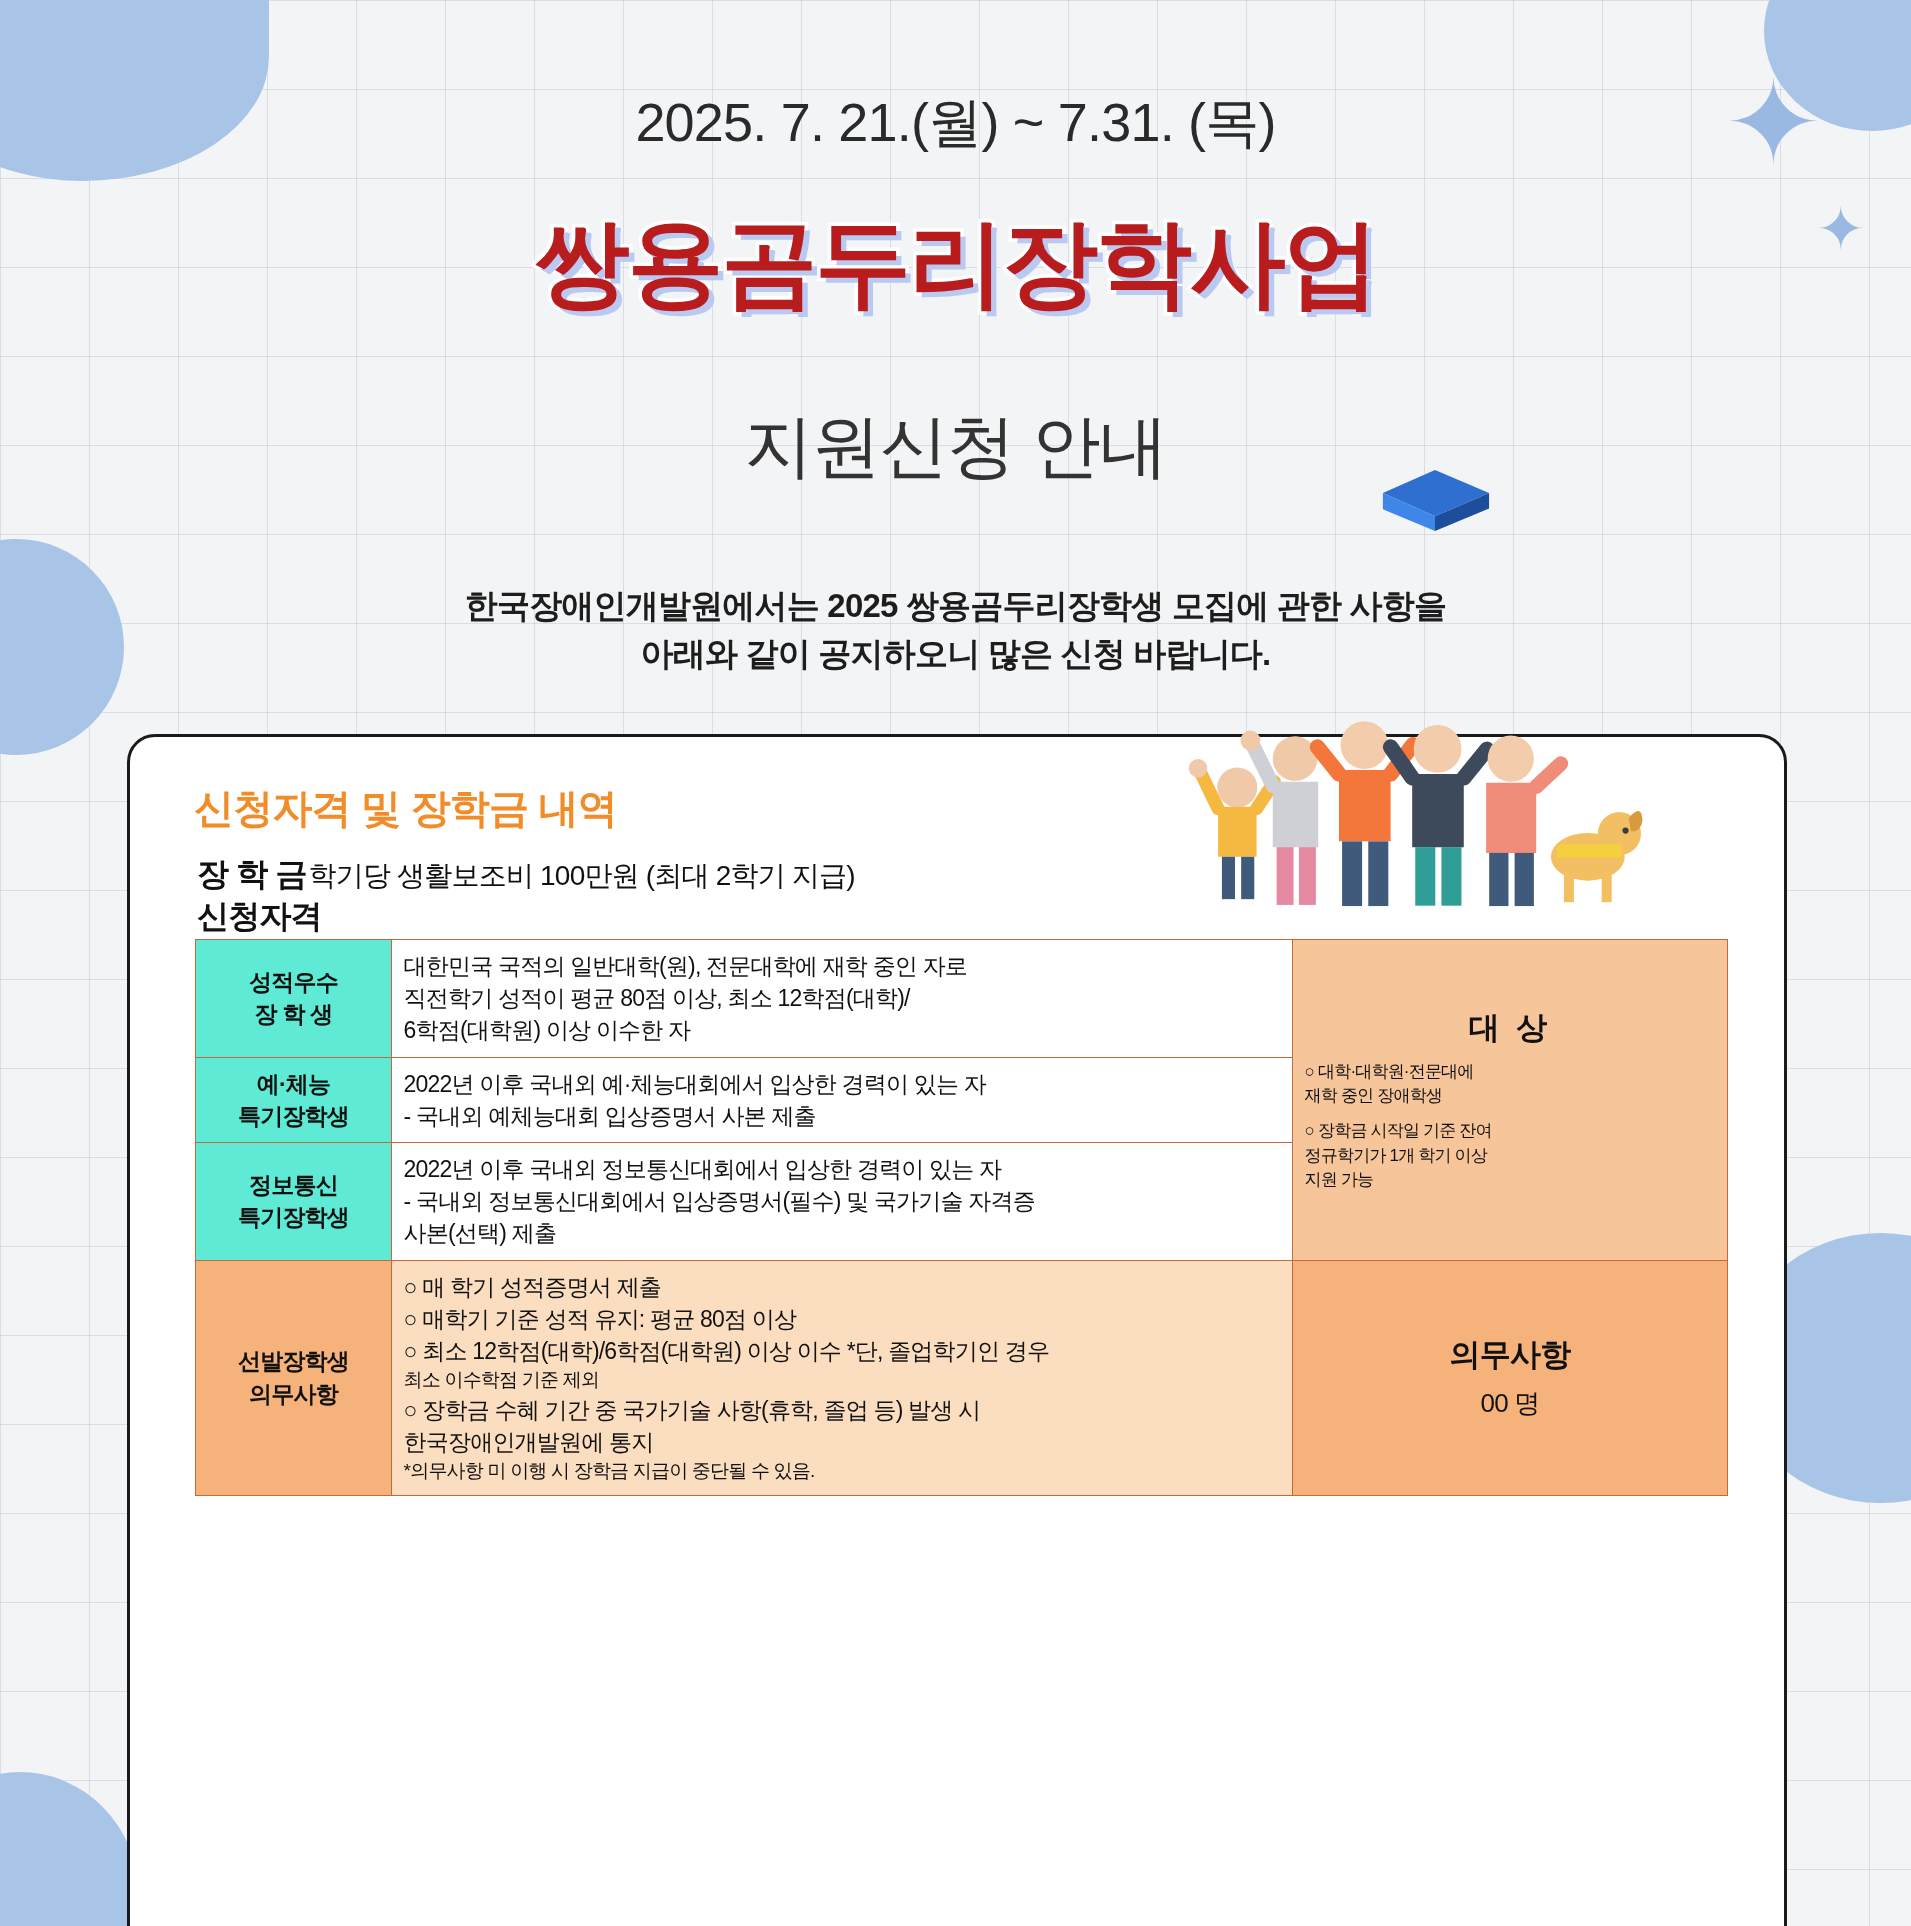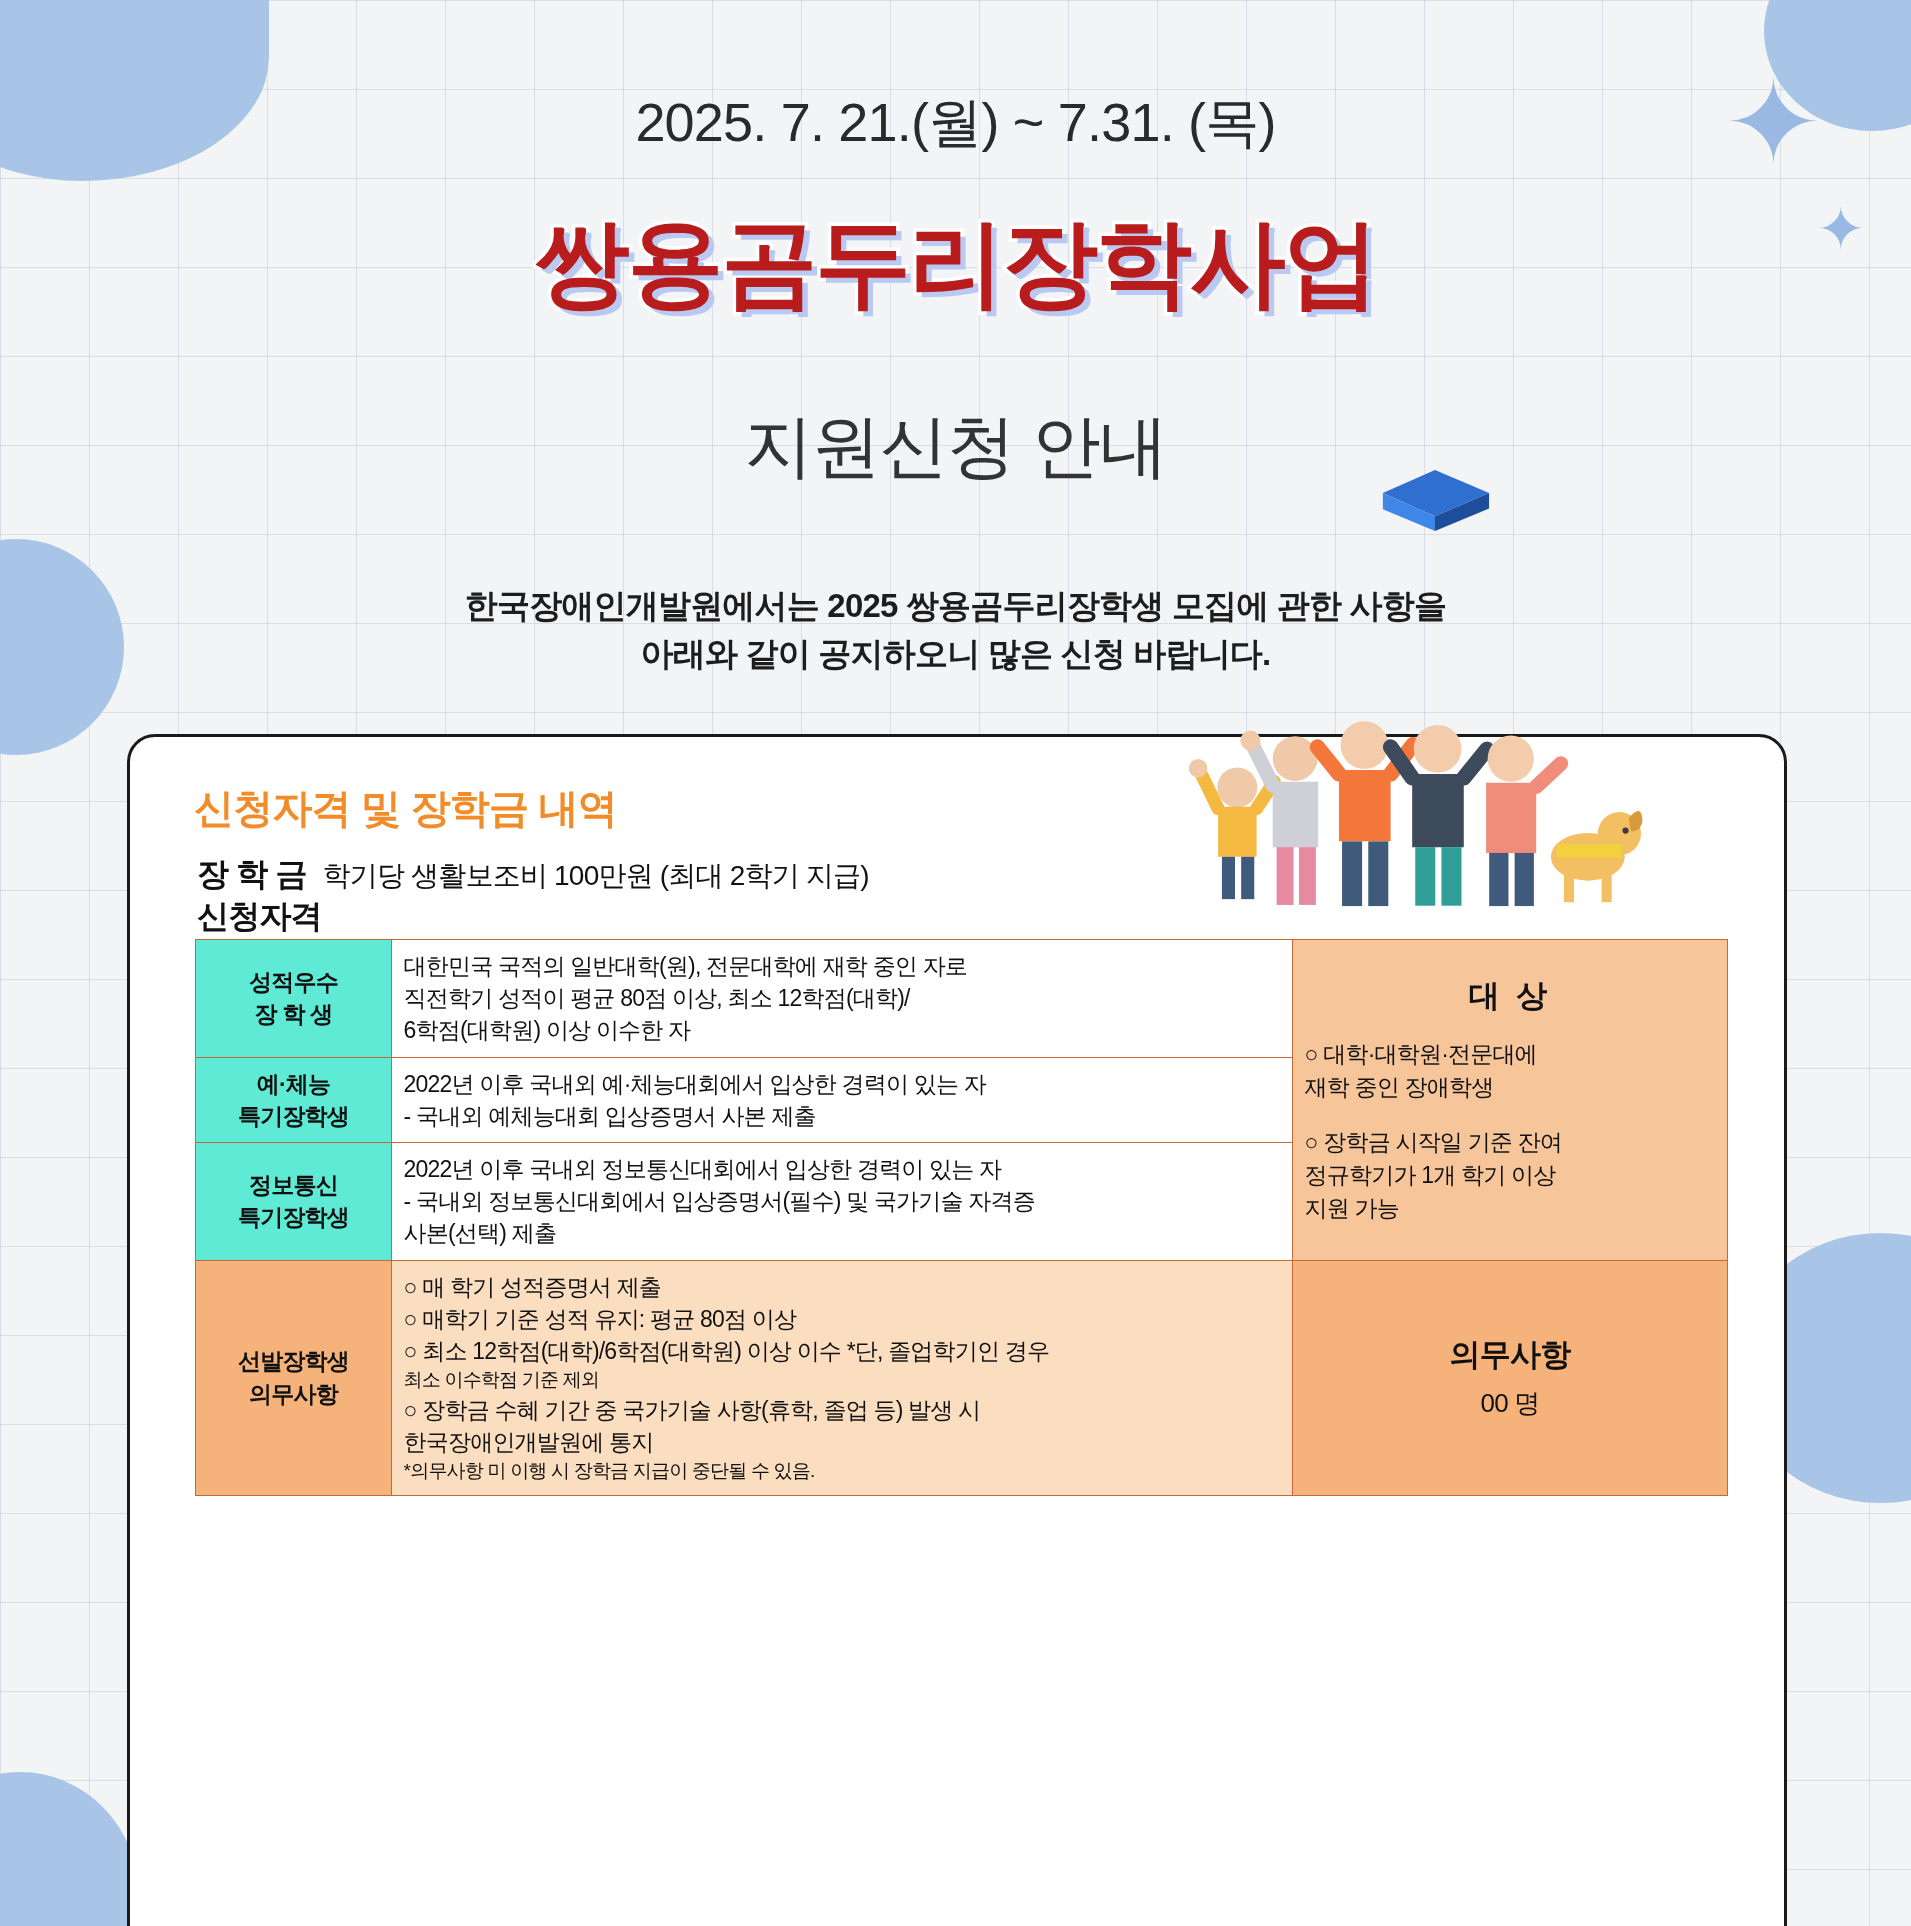--- a/index.html
+++ b/index.html
@@ -71,21 +71,21 @@
     padding:10px 11.6px;
     font-size:23px;color:#111;line-height:1.4;letter-spacing:-0.8px;
     vertical-align:middle;
   }
   td.head-cell{
     background:#5eead4;text-align:center;font-weight:bold;font-size:25.4px;
   }
   td.body-cell{background:#ffffff;}
   td.right-cell{background:#f7c59a;text-align:center;}
   .right-title{font-size:31px;font-weight:bold;letter-spacing:3.9px;}
-  .right-list{font-size:23px;text-align:left;line-height:1.45;margin-top:21px;}
+  .right-list{font-size:17px;text-align:left;line-height:1.45;margin-top:10px;}
   .pick-title{font-size:31px;font-weight:bold;}
   .pick-num{font-size:26px;margin-top:8.5px;}
   .small-note{font-size:19px;}
 </style>
 </head>
 <body>
 
 <div id="bg">
   <div class="grid"></div>
   <div class="blob b1"></div>
@@ -167,21 +167,21 @@
           <rect x="1010" y="398" width="168" height="34" fill="#f4d03f"></rect>
           <circle cx="1188" cy="362" r="8" fill="#3b3b3b"></circle>
         </g>
       </svg>
     </div>
 
     <div style="position:absolute;left:64px;top:44px;" class="sec-head">신청자격 및 장학금 내역</div>
 
     <div style="position:absolute;left:67px;top:116px;">
       <span class="blk-label">장 학 금</span>
-      <span class="blk-text" style="margin-left:14px;">학기당 생활보조비 100만원 (최대 2학기 지급)</span>
+      <span class="blk-text" style="">학기당 생활보조비 100만원 (최대 2학기 지급)</span>
     </div>
     <div style="position:absolute;left:67px;top:158px;" class="blk-label">신청자격</div>
 
     <table class="qual" style="position:absolute;left:65px;top:202px;width:1533px;">
       <colgroup>
         <col style="width:196px">
         <col style="width:901px">
         <col style="width:435px">
       </colgroup>
       <tbody>

